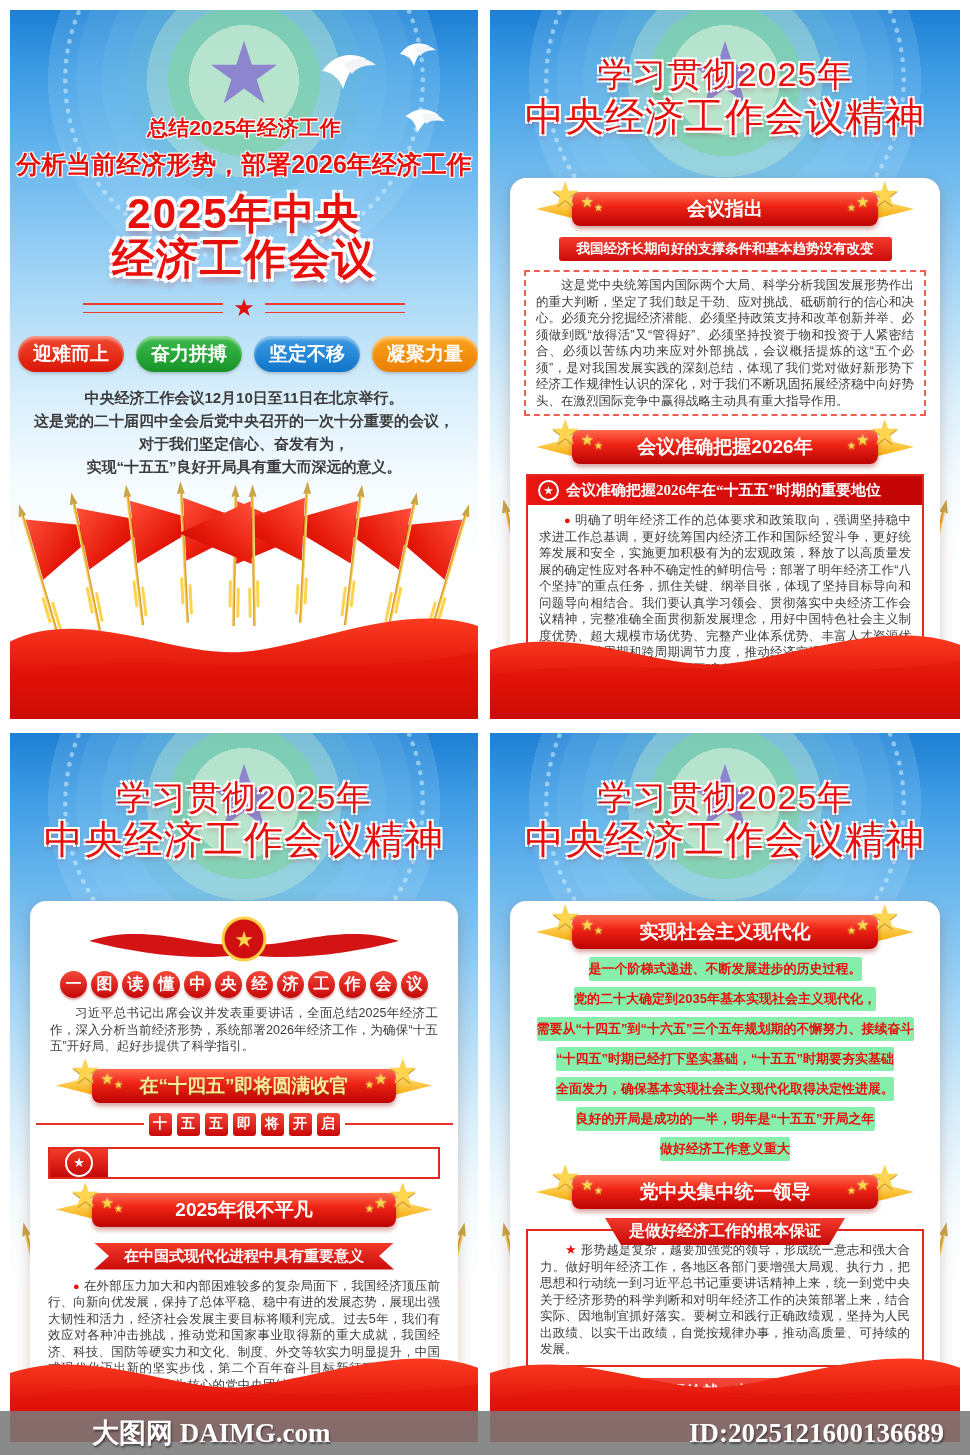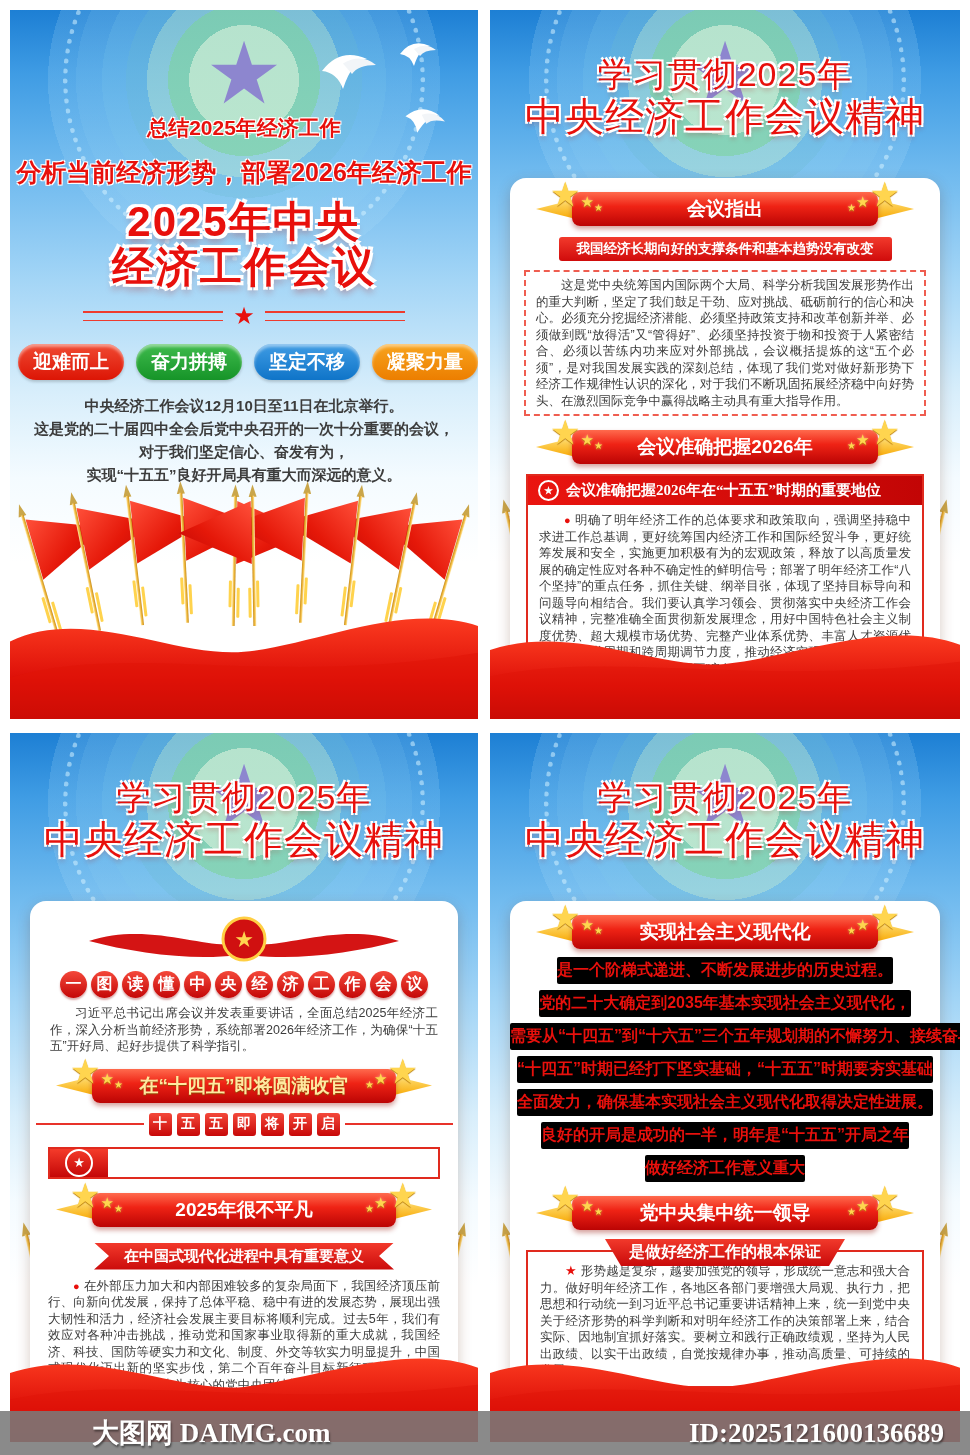--- a/index.html
+++ b/index.html
@@ -24,21 +24,21 @@
   
   .title-wrap{position:absolute;left:0;right:0;top:44px;text-align:center;z-index:2;}
   .ptitle{font-weight:normal;color:#e8100c;line-height:1.18;
     text-shadow:-2px -2px 0 #fff,2px -2px 0 #fff,-2px 2px 0 #fff,2px 2px 0 #fff,0 4px 5px rgba(160,20,20,.35);}
   .ptitle.t1{font-size:34px;letter-spacing:1px;}
   .ptitle.t2{font-size:39px;letter-spacing:1px;}
 
   
   .p1top{position:absolute;left:0;right:0;top:104px;text-align:center;z-index:2;}
   .kicker1{font-size:21px;font-weight:bold;color:#e8100c;text-shadow:-1px -1px 0 #fff,1px -1px 0 #fff,-1px 1px 0 #fff,1px 1px 0 #fff;}
-  .kicker2{font-size:25px;font-weight:bold;color:#e8100c;margin-top:14px;text-shadow:-1px -1px 0 #fff,1px -1px 0 #fff,-1px 1px 0 #fff,1px 1px 0 #fff;}
+  .kicker2{font-size:25px;font-weight:bold;color:#e8100c;margin-top:6px;text-shadow:-1px -1px 0 #fff,1px -1px 0 #fff,-1px 1px 0 #fff,1px 1px 0 #fff;}
   .bigtitle{font-size:42px;font-weight:bold;color:#e8100c;line-height:1.08;letter-spacing:2px;margin-top:10px;
     text-shadow:-3px -3px 0 #fff,3px -3px 0 #fff,-3px 3px 0 #fff,3px 3px 0 #fff,0 6px 7px rgba(170,20,20,.4);}
   .divider{display:flex;align-items:center;justify-content:center;gap:10px;margin-top:14px;}
   .dline{width:140px;height:7px;border-top:2px solid #ee3b2d;border-bottom:1px solid #ee3b2d;}
   .dstar{color:#e8100c;font-size:24px;line-height:1;}
   .pills{display:flex;justify-content:flex-end;gap:12px;margin-top:16px;}
   .pill{color:#fff;font-weight:bold;font-size:19px;padding:5px 15px;border-radius:19px;
         box-shadow:inset 0 3px 3px rgba(255,255,255,.45),0 2px 3px rgba(0,0,0,.18);}
   .pill-red{background:linear-gradient(180deg,#f04a32,#dc1505);}
   .pill-green{background:linear-gradient(180deg,#3fbb4d,#169428);}
@@ -99,21 +99,21 @@
   .starband{display:flex;border:2px solid #e02a1e;background:#fff;margin:11px 18px 0;}
   .band{flex:0 0 58px;background:linear-gradient(180deg,#f43b2a,#c40707);display:flex;align-items:center;justify-content:center;}
   .band .ring{width:24px;height:24px;font-size:13px;}
   .starband .para{padding:7px 10px;}
   .ribbon-tag{margin:16px auto 0;width:fit-content;background:linear-gradient(180deg,#f2392b,#cb0b0b);color:#fff;font-weight:bold;
               font-size:15px;padding:4px 30px;clip-path:polygon(0 0,100% 0,calc(100% - 15px) 50%,100% 100%,0 100%,15px 50%);}
   .p3body{margin:8px 18px 0;}
 
   
   .creams{margin-top:8px;}
-  .cream{display:table;margin:0 auto 6px;background:#000000;color:#e8100c;font-weight:bold;font-size:16px;
+  .cream{display:table;margin:0 auto 6px;background:#86efac;color:#e8100c;font-weight:bold;font-size:13px;
          padding:3px 0;border-radius:2px;white-space:nowrap;}
   .tabbox{position:relative;border:2px solid #e02a1e;background:#fff;margin:20px 16px 0;padding:11px 12px 7px;}
   .box-tab{position:absolute;top:-13px;left:50%;transform:translateX(-50%);background:linear-gradient(180deg,#f2392b,#c90a0a);
            color:#fff;font-weight:bold;font-size:16px;padding:3px 24px;white-space:nowrap;
            clip-path:polygon(0 0,100% 0,calc(100% - 16px) 100%,16px 100%);}
   .badge-row{display:flex;align-items:center;justify-content:center;gap:7px;margin-top:11px;}
   .bline{width:66px;height:2px;background:#e8322a;}
   .bdot{color:#e8322a;font-size:12px;line-height:1;}
   .badge{background:linear-gradient(180deg,#f4483a,#ce0808);color:#fff;font-weight:bold;font-size:16px;padding:4px 26px;
          clip-path:polygon(10px 0,calc(100% - 10px) 0,100% 32%,100% 68%,calc(100% - 10px) 100%,10px 100%,0 68%,0 32%);}

